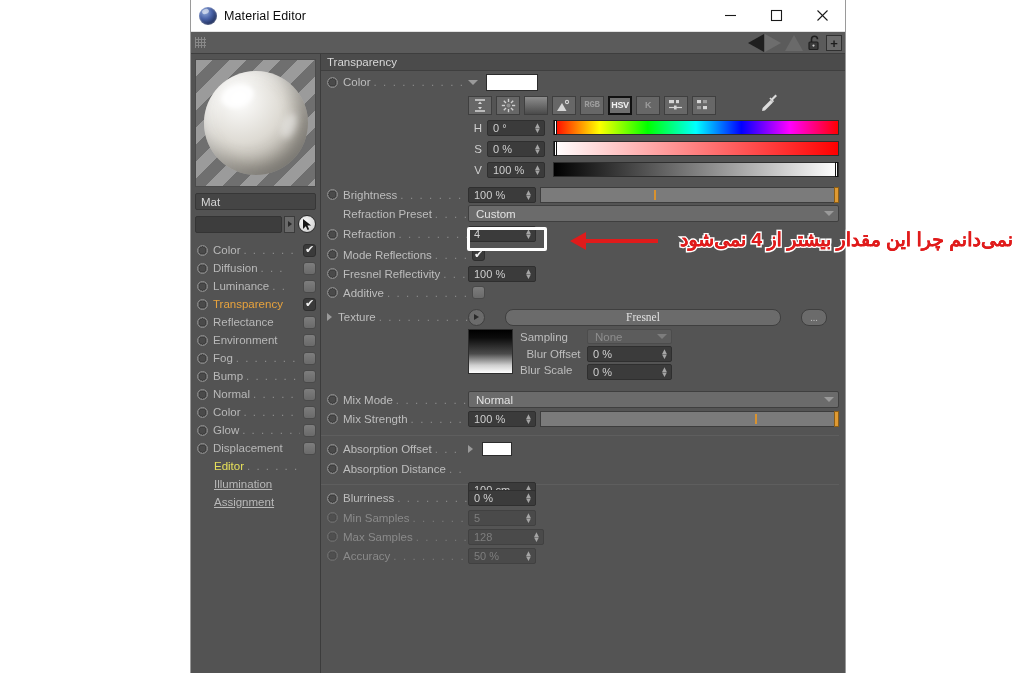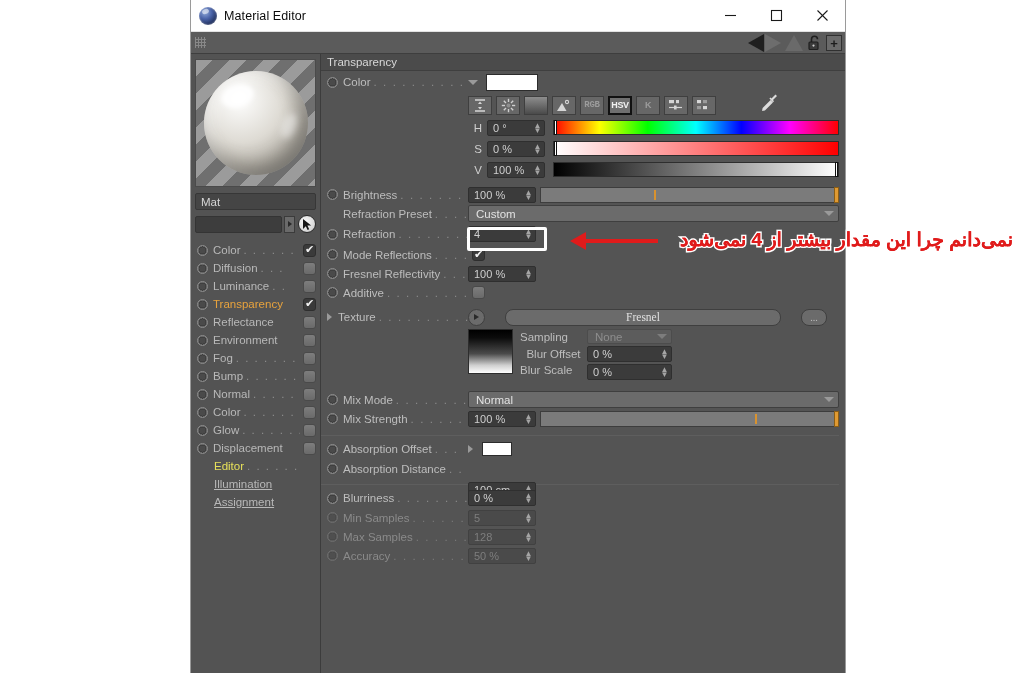--- a/index.html
+++ b/index.html
@@ -743,21 +743,21 @@
           </div>
         </div>
 
         <div class="prow">
           <div class="lblcell">
             <div class="radio" style="opacity:.45;"></div>
             <div class="p-label dis">Max Samples</div>
             <div class="p-dots" style="color:#7a7a7a;">. . . . . . . . .</div>
           </div>
           <div class="ctrlcell">
-            <div class="numfield dis" style="width:68px;">
+            <div class="numfield dis" style="width:76px;">
               <span>128</span>
               <span class="spin">▲<br>▼</span>
             </div>
           </div>
         </div>
 
         <div class="prow">
           <div class="lblcell">
             <div class="radio" style="opacity:.45;"></div>
             <div class="p-label dis">Accuracy</div>

